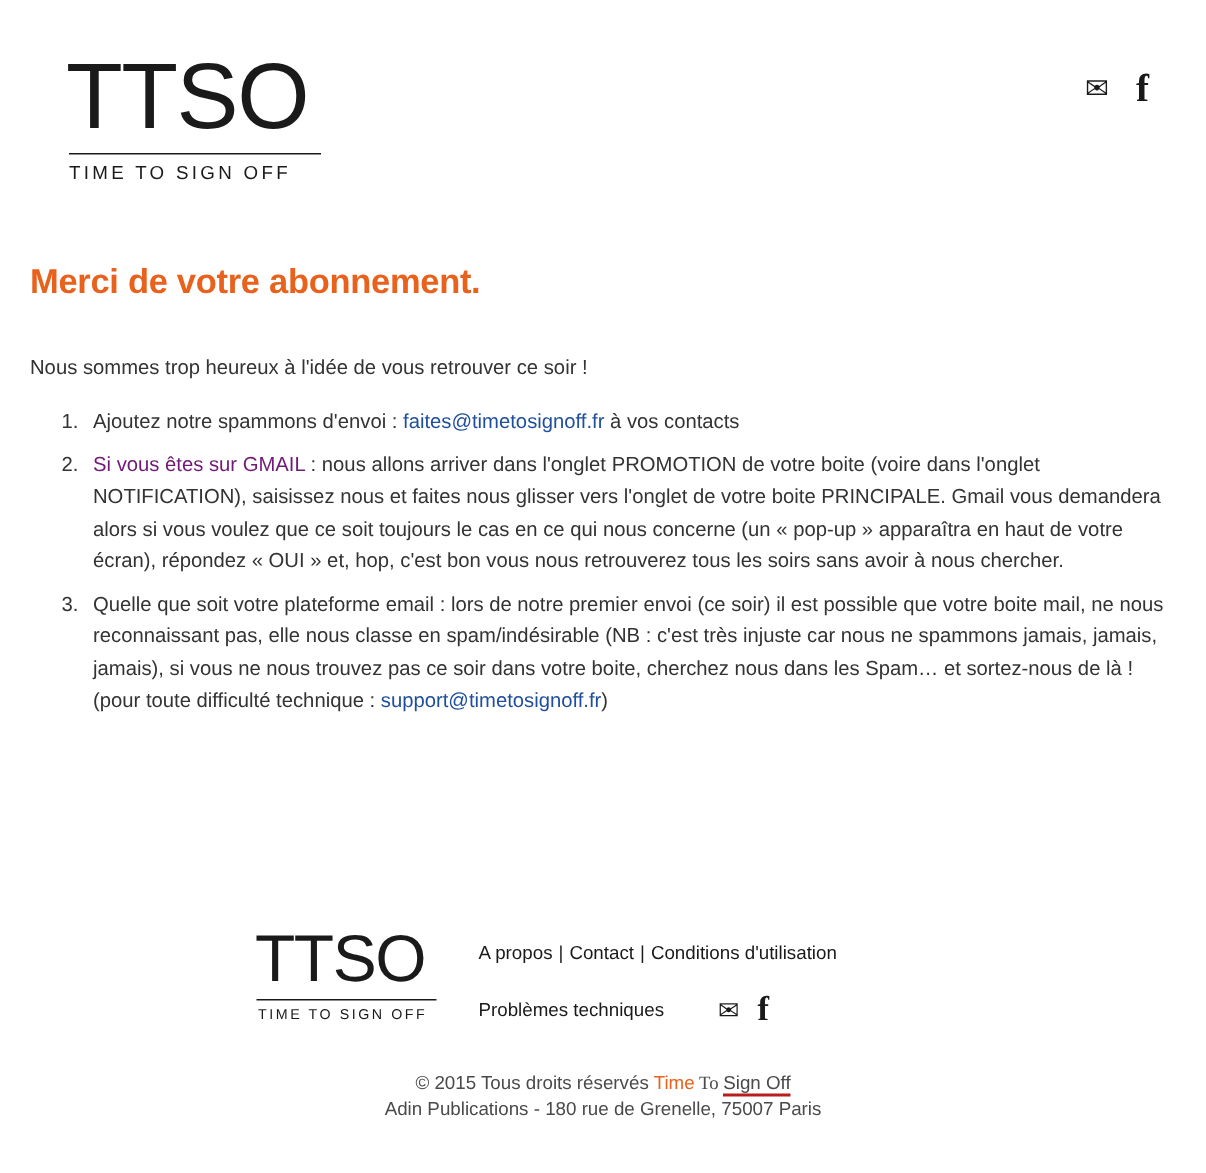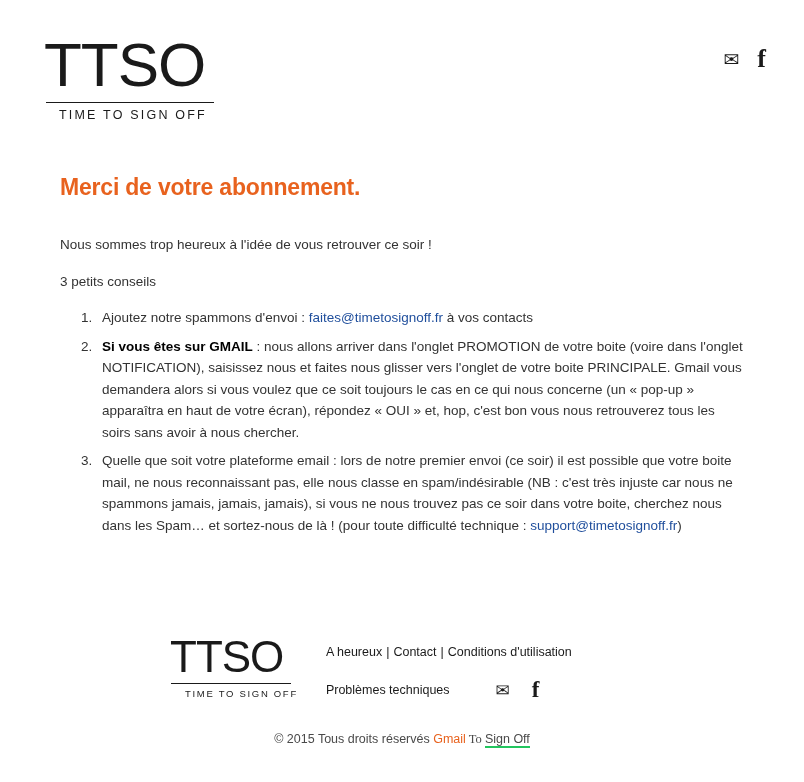--- a/index.html
+++ b/index.html
@@ -39,21 +39,21 @@
   .logo-rule {
     width: 168px;
     height: 1px;
     background: #1a1a1a;
     margin: 6px 0 5px 2px;
   }
   .logo-tag {
     font-size: 12.5px;
     letter-spacing: 2.2px;
     color: #1a1a1a;
-    margin-left: 15px;
+    margin-left: 2px;
   }
   .social-top {
     position: absolute;
     top: 46px;
     right: 38px;
     display: flex;
     align-items: center;
     gap: 18px;
   }
   .icon-mail {
@@ -64,21 +64,21 @@
   .icon-fb {
     color: #1a1a1a;
     font-family: "Liberation Serif", serif;
     font-weight: bold;
     font-size: 26px;
     line-height: 26px;
   }
 
   
   .content {
-    padding: 0 60px;
+    padding: 0 20px;
   }
   h1.title {
     color: #e8621e;
     font-size: 23px;
     font-weight: bold;
     margin: 34px 0 0 0;
     letter-spacing: -0.2px;
   }
   p.lead {
     font-size: 13.5px;
@@ -98,21 +98,21 @@
     color: #333;
   }
   ol.advice > li {
     margin-bottom: 7px;
     padding-left: 6px;
   }
   a.mail-link {
     color: #1f4e9c;
     text-decoration: none;
   }
-  .bold { font-weight: bold; color: #000000; }
+  .bold { font-weight: normal; color: #701a75; }
 
   
   .footer {
     position: absolute;
     left: 0;
     right: 0;
     bottom: 34px;
   }
   .footer-top {
     display: flex;
@@ -132,35 +132,35 @@
   .footer-links .row1 a,
   .footer-links .row2 a {
     color: #1a1a1a;
     text-decoration: none;
   }
   .sep { color: #1a1a1a; padding: 0 4px; }
   .row2 {
     margin-top: 18px;
     display: flex;
     align-items: center;
-    gap: 22px;
+    gap: 12px;
   }
   .row2 .icon-mail { font-size: 17px; margin-left: 24px; }
   .row2 .icon-fb { font-size: 23px; }
 
   .copyright {
     text-align: center;
     font-size: 12.5px;
     color: #4a4a4a;
     margin-top: 28px;
     line-height: 17px;
   }
   .brand-time { color: #e8621e; }
   .brand-to { color: #4a4a4a; font-family: Liberation Serif, serif; }
-  .brand-sign { color: #4a4a4a; border-bottom: 2px solid #22c55e; text-align: right; }
+  .brand-sign { color: #4a4a4a; border-bottom: 2px solid #b91c1c; text-align: right; }
   .addr { color: #4a4a4a; }
 </style>
 </head>
 <body>
 
 <div class="page">
 
   <div class="header">
     <div class="logo-block">
       <div class="logo-word">TTSO</div>
@@ -173,21 +173,20 @@
       <span class="icon-fb">f</span>
     </div>
   </div>
 
   <div class="content">
 
     <h1 class="title">Merci de votre abonnement.</h1>
 
     <p class="lead">Nous sommes trop heureux à l'idée de vous retrouver ce soir !</p>
 
-    <p class="sub">3 petits conseils</p>
 
     <ol class="advice">
 
       <li>
         <span>Ajoutez notre spammons d'envoi : </span><a class="mail-link" href="#">faites@timetosignoff.fr</a><span> à vos contacts</span>
       </li>
 
       <li>
         <span class="bold">Si vous êtes sur GMAIL</span><span> : nous allons arriver dans l'onglet PROMOTION de votre boite (voire dans l'onglet NOTIFICATION), saisissez nous et faites nous glisser vers l'onglet de votre boite PRINCIPALE. Gmail vous demandera alors si vous voulez que ce soit toujours le cas en ce qui nous concerne (un « pop-up » apparaîtra en haut de votre écran), répondez « OUI » et, hop, c'est bon vous nous retrouverez tous les soirs sans avoir à nous chercher.</span>
       </li>
@@ -204,30 +203,31 @@
     <div class="footer-top">
 
       <div class="logo-block footer-logo">
         <div class="logo-word">TTSO</div>
         <div class="logo-rule"></div>
         <div class="logo-tag">TIME TO SIGN OFF</div>
       </div>
 
       <div class="footer-links">
         <div class="row1">
-          <a href="#">A heureux</a><span class="sep">|</span><a href="#">Contact</a><span class="sep">|</span><a href="#">Conditions d'utilisation</a>
+          <a href="#">A propos</a><span class="sep">|</span><a href="#">Contact</a><span class="sep">|</span><a href="#">Conditions d'utilisation</a>
         </div>
         <div class="row2">
           <a href="#">Problèmes techniques</a>
           <span class="icon-mail">✉</span>
           <span class="icon-fb">f</span>
         </div>
       </div>
 
     </div>
 
     <div class="copyright">
-      <div><span>© 2015 Tous droits réservés </span><span class="brand-time">Gmail</span><span class="brand-to"> To </span><span class="brand-sign">Sign Off</span></div>
+      <div><span>© 2015 Tous droits réservés </span><span class="brand-time">Time</span><span class="brand-to"> To </span><span class="brand-sign">Sign Off</span></div>
+      <div class="addr">Adin Publications - 180 rue de Grenelle, 75007 Paris</div>
     </div>
 
   </div>
 
 </div>
 
 </body></html>

